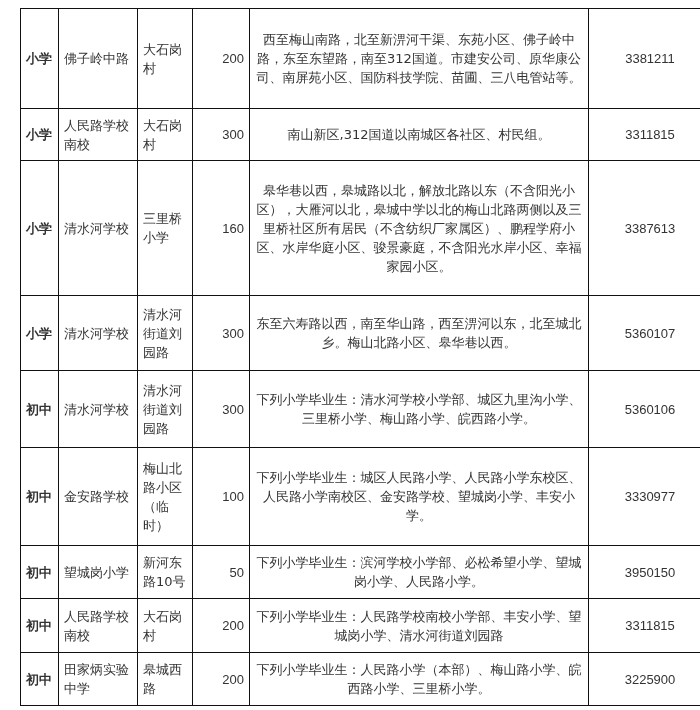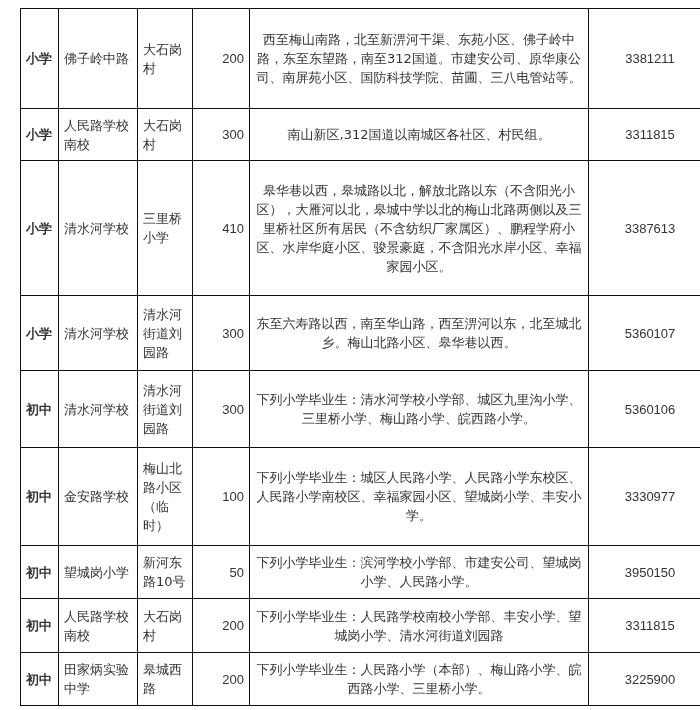--- a/index.html
+++ b/index.html
@@ -34,21 +34,21 @@
     <td class="c-name">人民路学校南校</td>
     <td class="c-addr">大石岗村</td>
     <td class="c-num">300</td>
     <td class="c-area">南山新区,312国道以南城区各社区、村民组。</td>
     <td class="c-phone">3311815</td>
   </tr>
       <tr style="height: 135px;">
     <td class="c-level">小学</td>
     <td class="c-name">清水河学校</td>
     <td class="c-addr">三里桥小学</td>
-    <td class="c-num">410</td>
+    <td class="c-num">160</td>
     <td class="c-area">皋华巷以西，皋城路以北，解放北路以东（不含阳光小区），大雁河以北，皋城中学以北的梅山北路两侧以及三里桥社区所有居民（不含纺织厂家属区）、鹏程学府小区、水岸华庭小区、骏景豪庭，不含阳光水岸小区、幸福家园小区。</td>
     <td class="c-phone">3387613</td>
   </tr>
       <tr style="height: 75px;">
     <td class="c-level">小学</td>
     <td class="c-name">清水河学校</td>
     <td class="c-addr">清水河街道刘园路</td>
     <td class="c-num">300</td>
     <td class="c-area">东至六寿路以西，南至华山路，西至淠河以东，北至城北乡。梅山北路小区、皋华巷以西。</td>
     <td class="c-phone">5360107</td>
@@ -59,29 +59,29 @@
     <td class="c-addr">清水河街道刘园路</td>
     <td class="c-num">300</td>
     <td class="c-area">下列小学毕业生：清水河学校小学部、城区九里沟小学、三里桥小学、梅山路小学、皖西路小学。</td>
     <td class="c-phone">5360106</td>
   </tr>
       <tr style="height: 98px;">
     <td class="c-level">初中</td>
     <td class="c-name">金安路学校</td>
     <td class="c-addr">梅山北路小区（临时）</td>
     <td class="c-num">100</td>
-    <td class="c-area">下列小学毕业生：城区人民路小学、人民路小学东校区、人民路小学南校区、幸福家园小区、望城岗小学、丰安小学。</td>
+    <td class="c-area">下列小学毕业生：城区人民路小学、人民路小学东校区、人民路小学南校区、金安路学校、望城岗小学、丰安小学。</td>
     <td class="c-phone">3330977</td>
   </tr>
       <tr style="height: 53px;">
     <td class="c-level">初中</td>
     <td class="c-name">望城岗小学</td>
     <td class="c-addr">新河东路10号</td>
     <td class="c-num">50</td>
-    <td class="c-area">下列小学毕业生：滨河学校小学部、市建安公司、望城岗小学、人民路小学。</td>
+    <td class="c-area">下列小学毕业生：滨河学校小学部、必松希望小学、望城岗小学、人民路小学。</td>
     <td class="c-phone">3950150</td>
   </tr>
       <tr style="height: 54px;">
     <td class="c-level">初中</td>
     <td class="c-name">人民路学校南校</td>
     <td class="c-addr">大石岗村</td>
     <td class="c-num">200</td>
     <td class="c-area">下列小学毕业生：人民路学校南校小学部、丰安小学、望城岗小学、清水河街道刘园路</td>
     <td class="c-phone">3311815</td>
   </tr>

